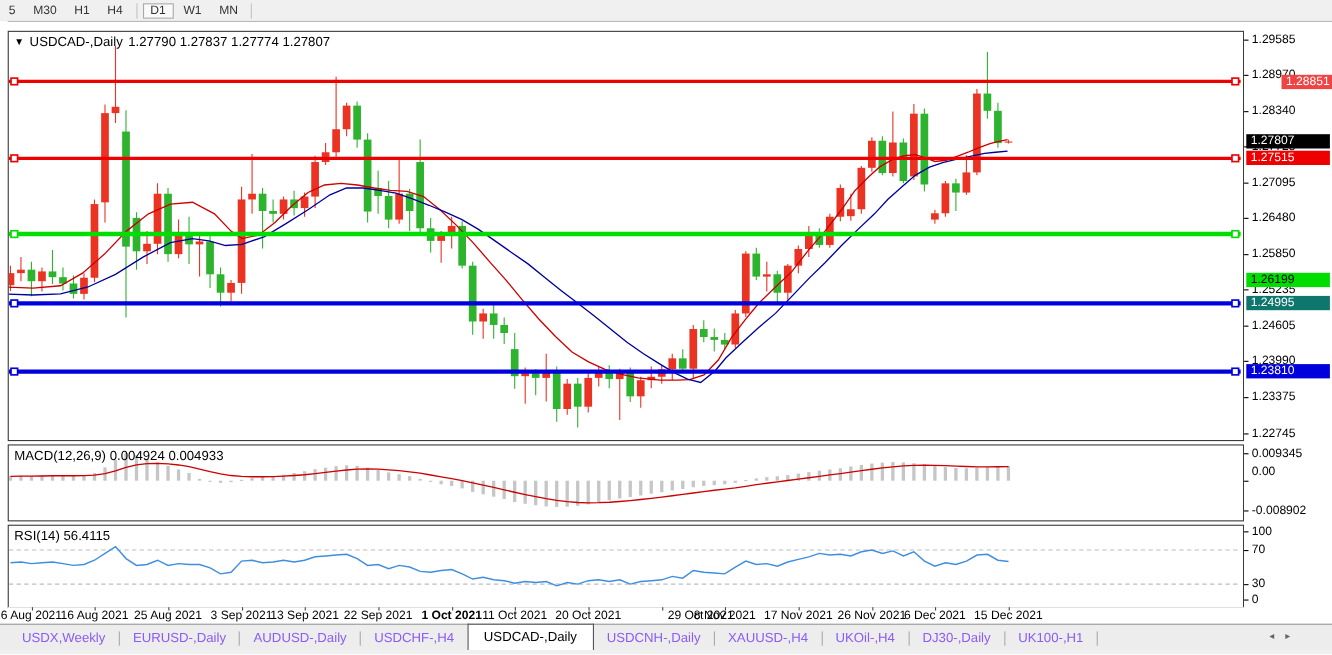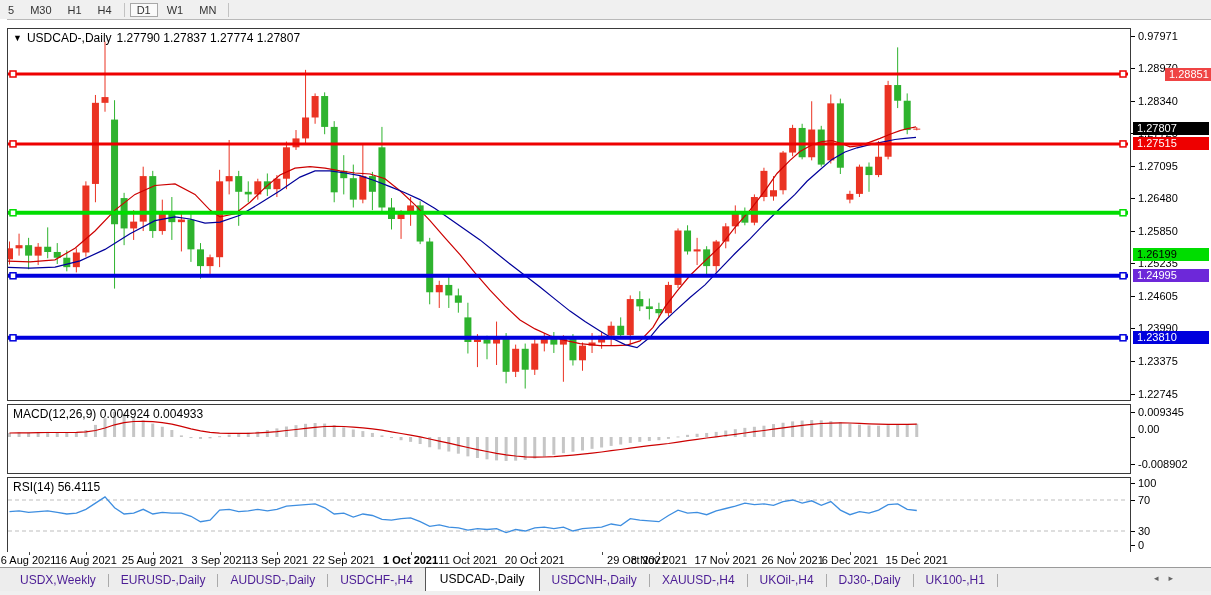--- a/index.html
+++ b/index.html
@@ -26,21 +26,21 @@
   .tick-dash{position:absolute;left:0;width:4px;height:1px;background:#000;}
   .badge{position:absolute;left:2px;width:72px;height:13px;font-size:11px;line-height:13px;
          padding-left:4px;color:#fff;z-index:6;}
   
   #timeAxis{position:absolute;left:7px;top:552px;width:1124px;height:15px;background:#fff;}
   .date-label{position:absolute;top:2px;font-size:11px;color:#000;transform:translateX(-50%);white-space:nowrap;}
   .date-tick{position:absolute;top:0;width:1px;height:3px;background:#444;}
   
   #tabbar{position:absolute;left:0;top:567px;width:1211px;height:24px;background:#ededed;
           border-top:1px solid #9a9a9a;display:flex;align-items:flex-end;padding-left:8px;box-sizing:border-box;}
-  .tab{font-size:12px;color:#4c1d95;padding:3px 12px 4px 12px;white-space:nowrap;cursor:default;}
+  .tab{font-size:12px;color:#8b5cf6;padding:3px 12px 4px 12px;white-space:nowrap;cursor:default;}
   .tab.active{background:#ffffff;border:1px solid #555;border-bottom:none;color:#000;padding:4px 14px 5px 14px;}
   .tab-sep{width:1px;height:13px;background:#aaa;margin-bottom:4px;}
   #tabArrows{position:absolute;right:28px;top:573px;font-size:9px;color:#666;letter-spacing:10px;}
   #statusStrip{position:absolute;left:0;top:591px;width:1211px;height:4px;background:#f0f0f0;}
   #leftEdge{position:absolute;left:0;top:19px;width:7px;height:548px;background:#ffffff;}
 </style>
 </head>
 <body>
 
 <div id="toolbar">
@@ -402,21 +402,21 @@
   </div>
   <svg id="rsiSvg" width="1120" height="72" viewBox="0 0 1120 72">
       <line x1="0" y1="22" x2="1120" y2="22" stroke="#bdbdbd" stroke-width="1" stroke-dasharray="4 3"></line>
       <line x1="0" y1="53" x2="1120" y2="53" stroke="#bdbdbd" stroke-width="1" stroke-dasharray="4 3"></line>
       <path d="M1.5 33.6 L11.1 32.9 L20.6 34.4 L30.2 33.6 L39.7 32.9 L49.3 34.4 L58.8 36.0 L68.4 35.2 L77.9 31.3 L87.5 25.1 L97.0 18.9 L106.6 29.8 L116.1 36.0 L125.7 35.2 L135.2 31.3 L144.8 36.0 L154.3 34.4 L163.9 35.2 L173.4 35.2 L183.0 38.3 L192.5 43.7 L202.1 42.2 L211.6 32.1 L221.2 31.3 L230.7 33.6 L240.3 32.9 L249.8 31.3 L259.4 32.9 L268.9 31.3 L278.5 28.2 L288.0 27.4 L297.6 26.6 L307.1 25.9 L316.7 29.8 L326.2 36.0 L335.8 35.2 L345.3 39.0 L354.9 36.0 L364.4 37.5 L374.0 41.4 L383.5 42.2 L393.1 40.6 L402.6 39.8 L412.2 43.7 L421.7 48.4 L431.3 46.8 L440.8 49.1 L450.4 49.9 L459.9 52.2 L469.5 50.7 L479.0 51.5 L488.6 50.7 L498.1 54.6 L507.7 51.5 L517.2 53.0 L526.8 49.9 L536.3 49.1 L545.9 50.7 L555.4 49.1 L565.0 53.0 L574.5 50.7 L584.1 49.9 L593.6 49.1 L603.2 46.0 L612.7 47.6 L622.3 40.6 L631.8 42.2 L641.4 42.9 L650.9 43.7 L660.5 37.5 L670.0 32.1 L679.6 35.2 L689.1 34.4 L698.7 36.7 L708.2 32.9 L717.8 30.5 L727.3 28.2 L736.9 25.1 L746.4 26.6 L756.0 25.9 L765.5 27.4 L775.1 23.6 L784.6 22.0 L794.2 25.1 L803.7 22.8 L813.3 27.4 L822.8 23.6 L832.4 32.1 L841.9 36.7 L851.5 33.6 L861.0 35.2 L870.6 32.1 L880.1 26.6 L889.7 25.9 L899.2 31.3 L908.8 32.5" fill="none" stroke="#3e8ee0" stroke-width="1.3"></path>
     </svg>
 </div>
 
 <div id="priceAxis">
     <div class="tick-dash" style="top: 7.58978px;"></div>
-    <div class="tick-label" style="top: 1.58978px;">0.97971</div>
+    <div class="tick-label" style="top: 1.58978px;">1.29585</div>
     <div class="tick-dash" style="top: 39.7727px;"></div>
     <div class="tick-label" style="top: 33.7727px;">1.28970</div>
     <div class="tick-dash" style="top: 72.7406px;"></div>
     <div class="tick-label" style="top: 66.7406px;">1.28340</div>
     <div class="tick-dash" style="top: 104.924px;"></div>
     <div class="tick-label" style="top: 98.9236px;">1.27725</div>
     <div class="tick-dash" style="top: 137.891px;"></div>
     <div class="tick-label" style="top: 131.891px;">1.27095</div>
     <div class="tick-dash" style="top: 170.074px;"></div>
     <div class="tick-label" style="top: 164.074px;">1.26480</div>
@@ -442,21 +442,21 @@
     <div class="tick-label" style="top: 449px; text-align: center;">100</div>
     <div class="tick-dash" style="top: 472px;"></div>
     <div class="tick-label" style="top: 466px;">70</div>
     <div class="tick-dash" style="top: 503px;"></div>
     <div class="tick-label" style="top: 497px;">30</div>
     <div class="tick-dash" style="top: 517px;"></div>
     <div class="tick-label" style="top: 511px;">0</div>
     <div class="badge" style="top: 39.5px; background: #ef4444; color: rgb(255, 255, 255); margin-left: 32px;">1.28851</div>
     <div class="badge" style="top: 109.413px; background: rgb(238, 0, 0); color: rgb(255, 255, 255);">1.27515</div>
     <div class="badge" style="top: 178.279px; background: rgb(0, 221, 0); color: rgb(0, 0, 0); margin-top: 42px;">1.26199</div>
-    <div class="badge" style="top: 241.284px; background: #6d28d9; color: rgb(255, 255, 255);">1.24995</div>
+    <div class="badge" style="top: 241.284px; background: #0f766e; color: rgb(255, 255, 255);">1.24995</div>
     <div class="badge" style="top: 303.296px; background: rgb(0, 0, 221); color: rgb(255, 255, 255);">1.23810</div>
     <div class="badge" style="top: 94.1325px; background: rgb(0, 0, 0); color: rgb(255, 255, 255);">1.27807</div>
   </div>
 <div id="timeAxis">
     <div class="date-tick" style="left: 21.6px;"></div>
     <div class="date-label" style="left: 21.6px;">6 Aug 2021</div>
     <div class="date-tick" style="left: 78.9px;"></div>
     <div class="date-label" style="left: 78.9px;">16 Aug 2021</div>
     <div class="date-tick" style="left: 145.75px;"></div>
     <div class="date-label" style="left: 145.75px;">25 Aug 2021</div>

